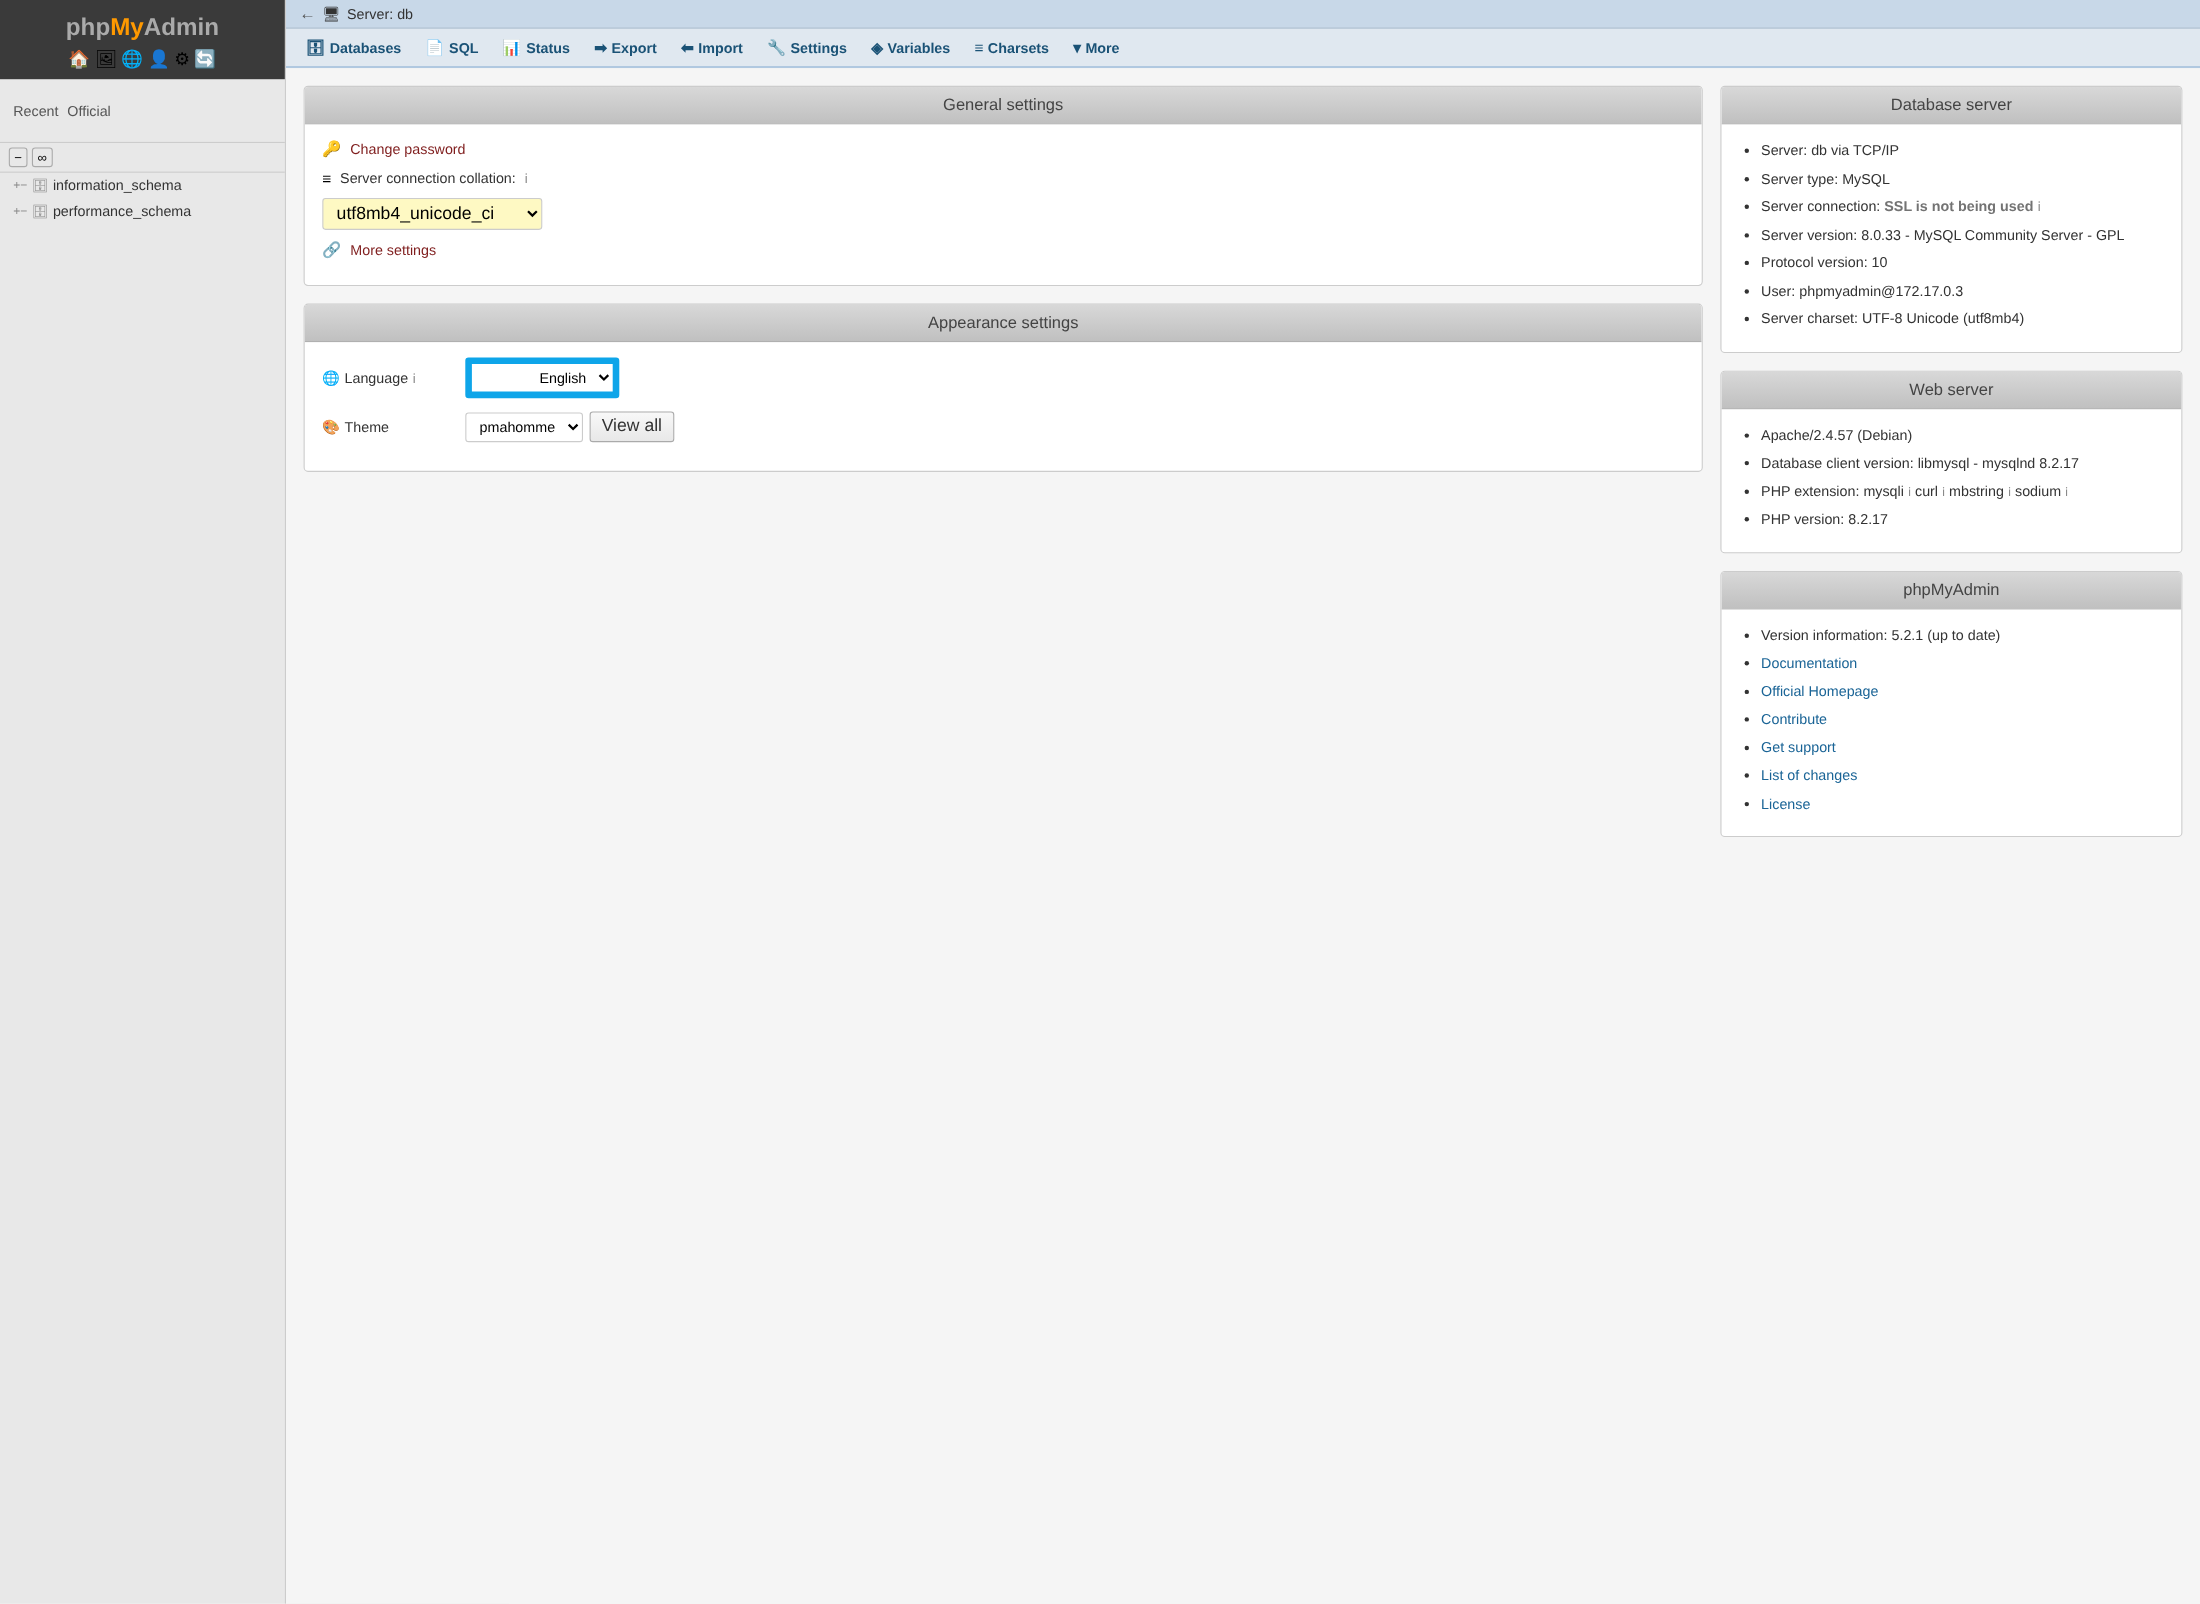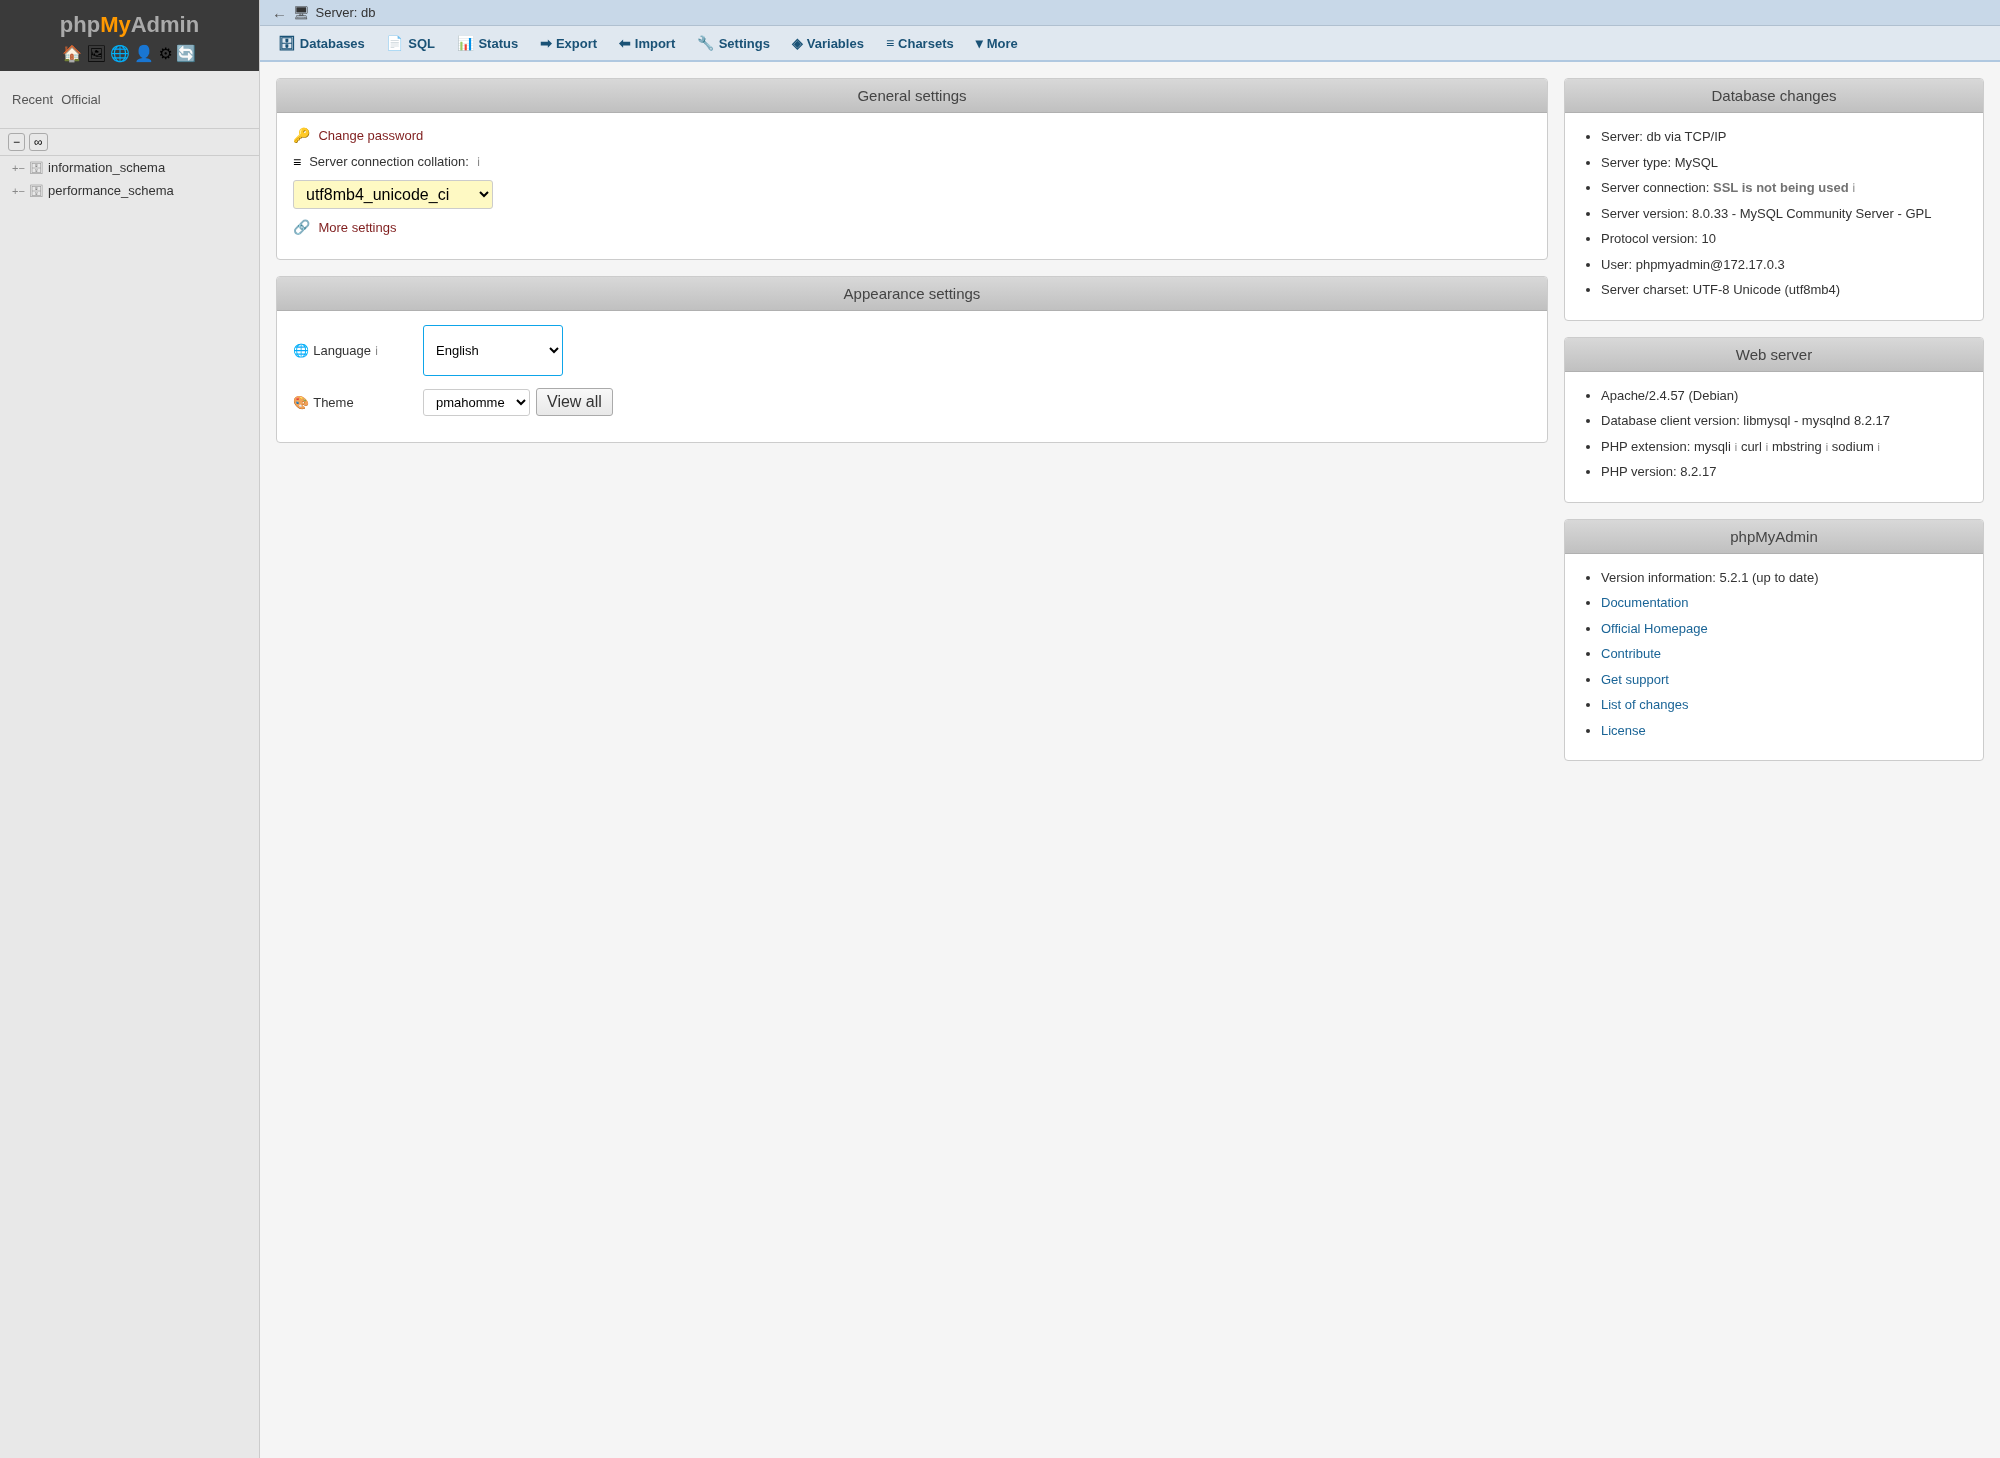--- a/index.html
+++ b/index.html
@@ -225,27 +225,28 @@
       width: 120px;
       font-size: 13px;
       color: #333;
     }
     .lang-select {
       display: flex;
       align-items: center;
       gap: 4px;
     }
     .lang-select select {
-      padding: 16px 8px;
-      border: 1px solid #0ea5e9;
+      padding: 4px 8px;
+      border: 6px solid #0ea5e9;
       border-radius: 3px;
       font-size: 13px;
       min-width: 140px;
       background: white;
       cursor: pointer;
+      text-align: right;
     }
     .theme-select {
       display: flex;
       align-items: center;
       gap: 6px;
     }
     .theme-select select {
       padding: 4px 8px;
       border: 1px solid #ccc;
       border-radius: 3px;
@@ -431,21 +432,21 @@
             </div>
           </div>
         </div>
       </div>
 
     </div>
 
     <div class="right-panel">
 
       <div class="card">
-        <div class="card-header">Database changes</div>
+        <div class="card-header">Database server</div>
         <div class="card-body">
           <ul class="info-list">
             <li>Server: db via TCP/IP</li>
             <li>Server type: MySQL</li>
             <li>Server connection: <span class="ssl-warning">SSL is not being used</span> <span class="info-icon">ℹ</span></li>
             <li>Server version: 8.0.33 - MySQL Community Server - GPL</li>
             <li>Protocol version: 10</li>
             <li>User: phpmyadmin@172.17.0.3</li>
             <li>Server charset: UTF-8 Unicode (utf8mb4)</li>
           </ul>

